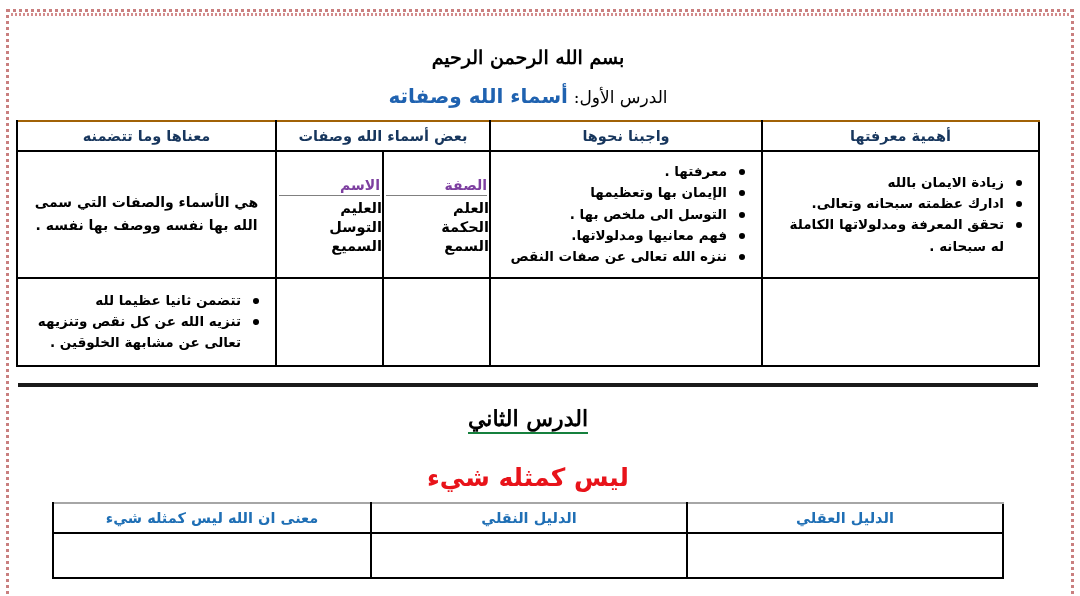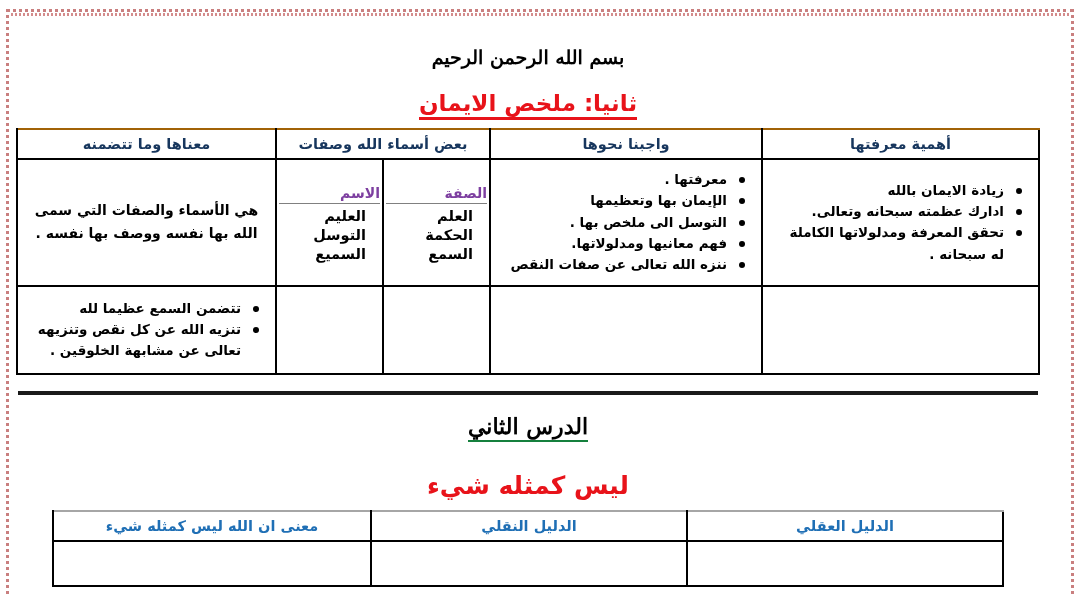--- a/index.html
+++ b/index.html
@@ -150,21 +150,21 @@
     font-size: 14px;
     padding: 22px 0 2px 0;
     border-bottom: 1px solid #808080;
     margin: 0 2px;
   }
   .inner-list {
     font-size: 14.5px;
     font-weight: 700;
     color: #000000;
     line-height: 1.32;
-    padding: 3px 16px 18px 0;
+    padding: 3px 0 18px 0;
   }
 
   
   .section-rule {
     width: 1020px;
     height: 0;
     margin: 16px auto 0 auto;
     border-top: 4px solid #1a1a1a;
   }
 
@@ -222,22 +222,22 @@
 </style>
 </head>
 <body>
 
 <div id="page-frame"></div>
 
 <div id="sheet">
 
   <div class="basmala">بسم الله الرحمن الرحيم</div>
 
-  <div class="heading-red-underline"><span class="u">ثانيا: ملخص الايمان</span></div>
-
+
+  <div class="lesson-line"><span class="lbl">الدرس الأول:</span> <span class="val">أسماء الله وصفاته</span></div>
 
   <table class="doc-table">
     <colgroup>
       <col style="width:277px">
       <col style="width:272px">
       <col style="width:107px">
       <col style="width:107px">
       <col style="width:259px">
     </colgroup>
     <thead>
@@ -286,21 +286,21 @@
           <div class="cell-text">هي الأسماء والصفات التي سمى الله بها نفسه ووصف بها نفسه .</div>
         </td>
       </tr>
       <tr>
         <td style="height:86px"></td>
         <td></td>
         <td></td>
         <td></td>
         <td>
           <ul class="bullets">
-            <li>تتضمن السمع عظيما لله</li>
+            <li>تتضمن ثانيا عظيما لله</li>
             <li>تنزيه الله عن كل نقص وتنزيهه تعالى عن مشابهة الخلوقين .</li>
           </ul>
         </td>
       </tr>
     </tbody>
   </table>
 
   <div class="section-rule"></div>
 
   <div class="lesson2-title"><span class="u">الدرس الثاني</span></div>

